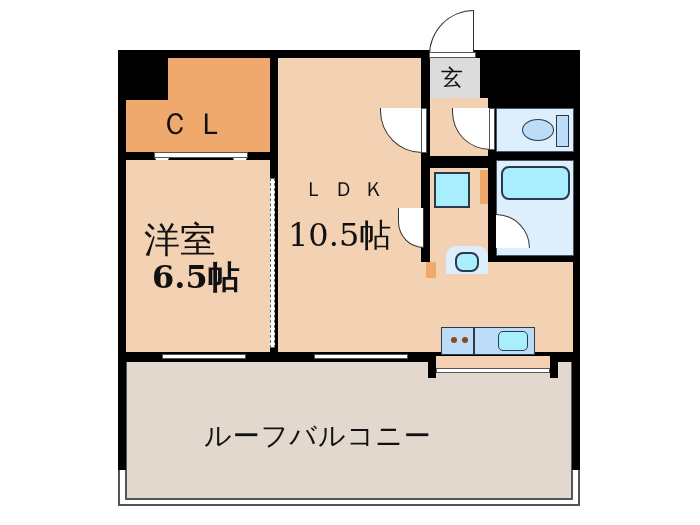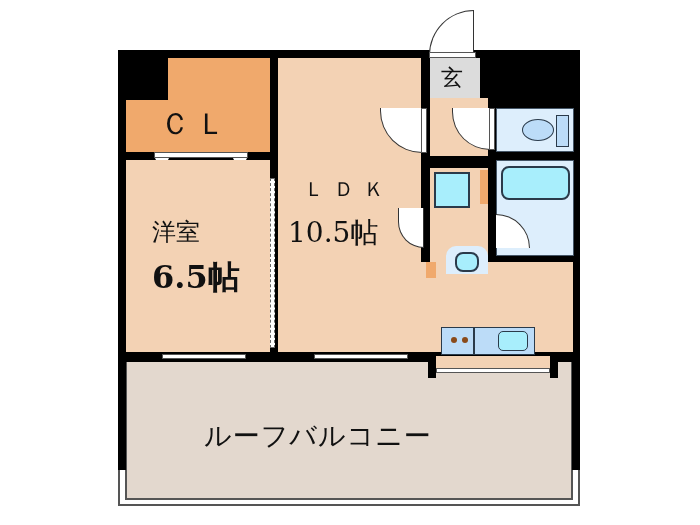--- a/index.html
+++ b/index.html
@@ -29,28 +29,28 @@
 
 <div class="abs cl" style="left:126px;top:100px;width:144px;height:52px;"></div>
 <div class="abs cl" style="left:168px;top:58px;width:102px;height:44px;"></div>
 <div class="abs label" style="left:160px;top:104px;font-size:30px;letter-spacing:6px;">ＣＬ</div>
 
 <div class="abs" style="left:154px;top:152px;width:94px;height:6px;background:#fff;border:1px solid #555;"></div>
 <div class="abs" style="left:155px;top:158px;width:0;height:0;border-left:7px solid transparent;border-right:7px solid transparent;border-top:14px solid #fff;"></div>
 <div class="abs" style="left:233px;top:158px;width:0;height:0;border-left:7px solid transparent;border-right:7px solid transparent;border-top:14px solid #fff;"></div>
 
 <div class="abs room" style="left:126px;top:160px;width:144px;height:192px;"></div>
-<div class="abs label" style="left:152px;top:216px;font-size:24px;">洋室</div>
+<div class="abs label" style="left:144px;top:216px;font-size:36px;">洋室</div>
 <div class="abs label" style="left:152px;top:256px;font-size:32px;font-weight:bold;">6.5帖</div>
 <div class="abs" style="left:270px;top:178px;width:5px;height:170px;background:#fff;border:1px dashed #666;"></div>
 
 <div class="abs room" style="left:278px;top:58px;width:143px;height:294px;"></div>
 <div class="abs room" style="left:415px;top:262px;width:158px;height:90px;"></div>
 <div class="abs label" style="left:294px;top:176px;font-size:20px;letter-spacing:10px;margin-left:10px;">ＬＤＫ</div>
-<div class="abs label" style="left:288px;top:214px;font-size:28px;">10.5帖</div>
+<div class="abs label" style="left:288px;top:214px;font-size:32px;">10.5帖</div>
 
 <div class="abs entry" style="left:430px;top:58px;width:50px;height:40px;"></div>
 <div class="abs label" style="left:441px;top:63px;font-size:22px;">玄</div>
 <div class="abs door-arc" style="left:429px;top:10px;width:45px;height:45px;border-radius:45px 0 0 0;border-bottom:none;"></div>
 <div class="abs" style="left:429px;top:52px;width:47px;height:6px;background:#fff;border:1px solid #555;"></div>
 
 <div class="abs room" style="left:430px;top:98px;width:58px;height:58px;"></div>
 
 <div class="abs door-arc" style="left:380px;top:108px;width:42px;height:45px;border-radius:0 0 0 45px;border-top:none;"></div>
 <div class="abs" style="left:421px;top:108px;width:6px;height:45px;background:#fff;border:1px solid #555;"></div>

